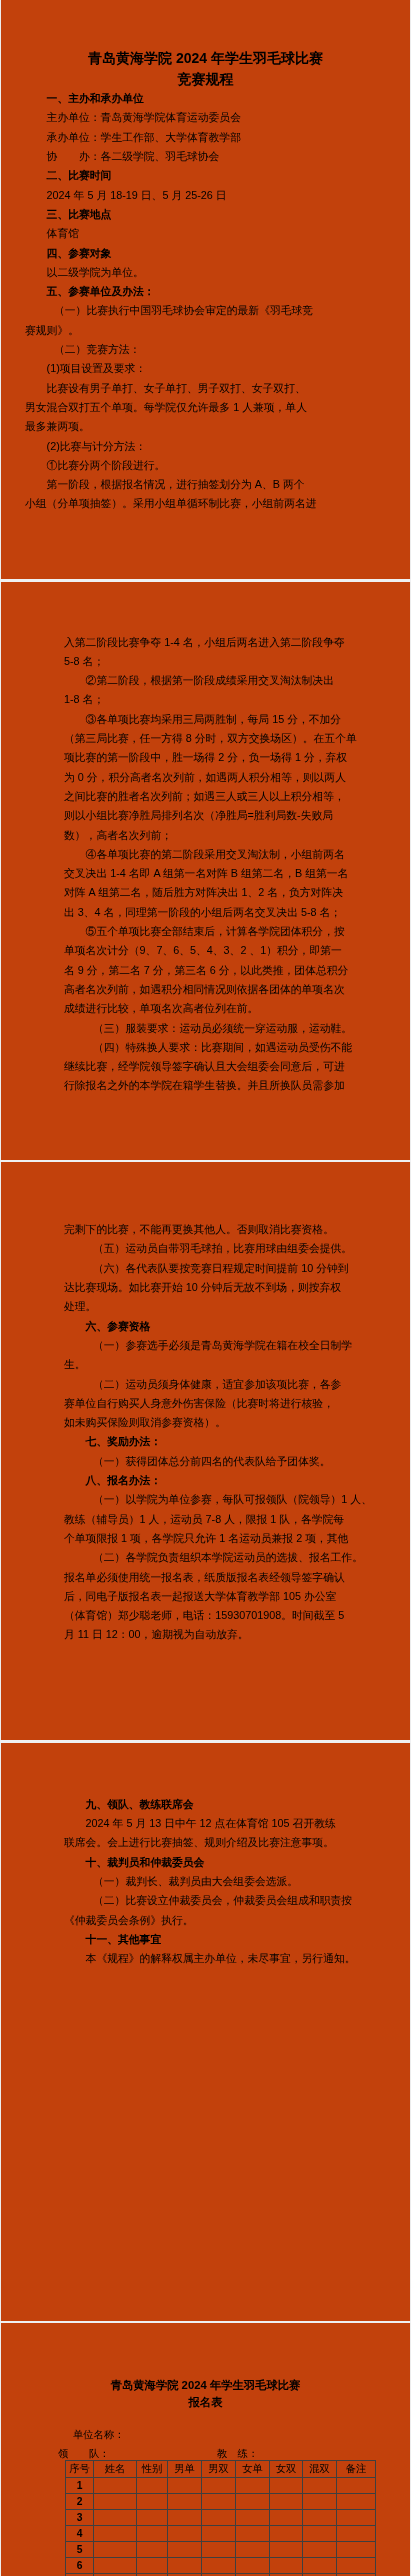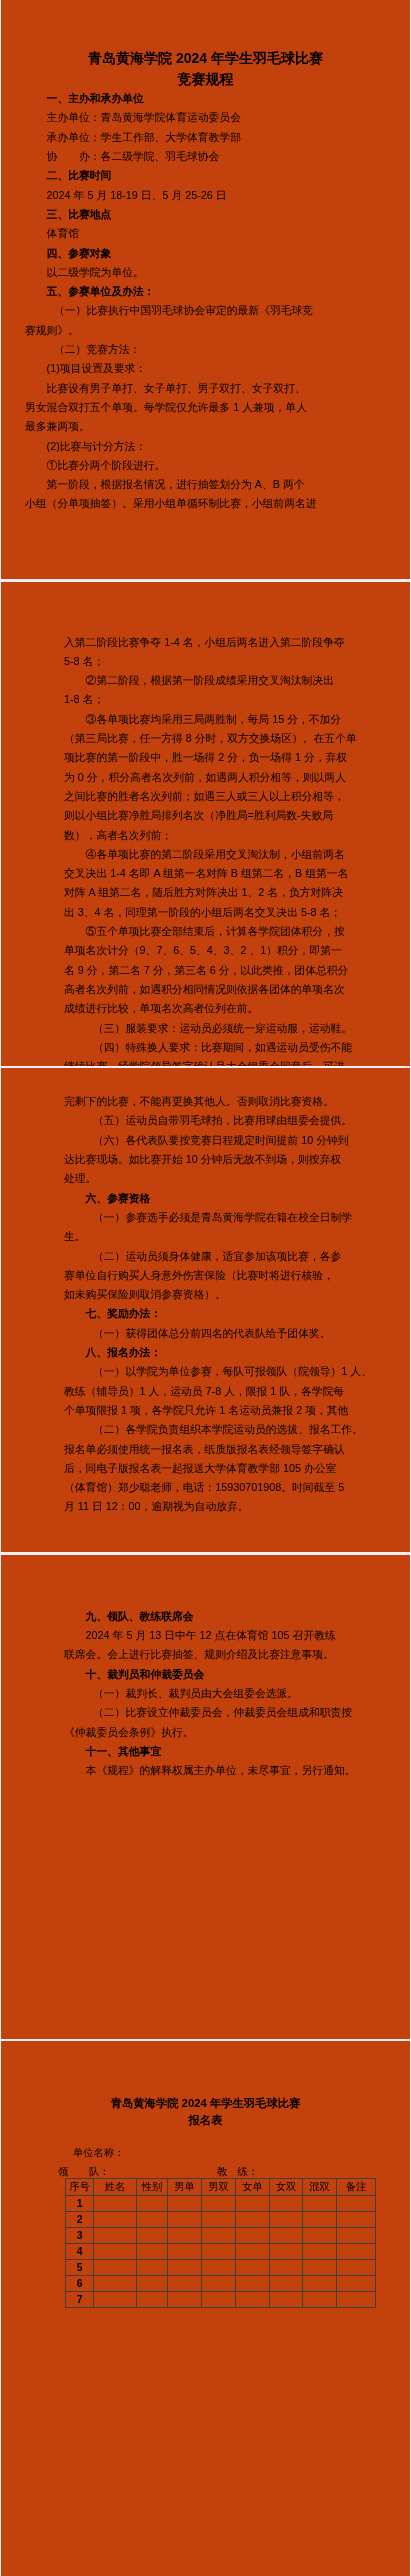--- a/index.html
+++ b/index.html
@@ -18,37 +18,37 @@
   }
   .page{
     background:#c2410c;
     border-left:0.5px solid #ececec;
     border-right:0.5px solid #ececec;
     box-sizing:border-box;
     position:relative;
     overflow:hidden;
   }
   .p1{height:579px;}
-  .p2,.p3,.p4{height:484px;}
+  .p2,.p3,.p4{height:578px;}
   .p5{height:579px;}
 
   .doc-title{
     padding-top:48px;
     text-align:center;
     font-size:14px;
     font-weight:700;
     line-height:20.6px;
   }
   .body{
     padding-left:63px;
     padding-right:26px;
   }
   .p1 .body{padding-top:0px;padding-left:24px;}
   .p2 .body{padding-top:51px;}
-  .p3 .body{padding-top:24px;}
+  .p3 .body{padding-top:48px;margin-top:10px;}
   .p4 .body{padding-top:52px;}
   .ln{
     font-size:10.8px;
     line-height:19.3px;
     height:19.3px;
     white-space:nowrap;
     font-weight:400;
   }
   .ln.b{font-weight:700;}
   .ln.i1{padding-left:21.6px;}

